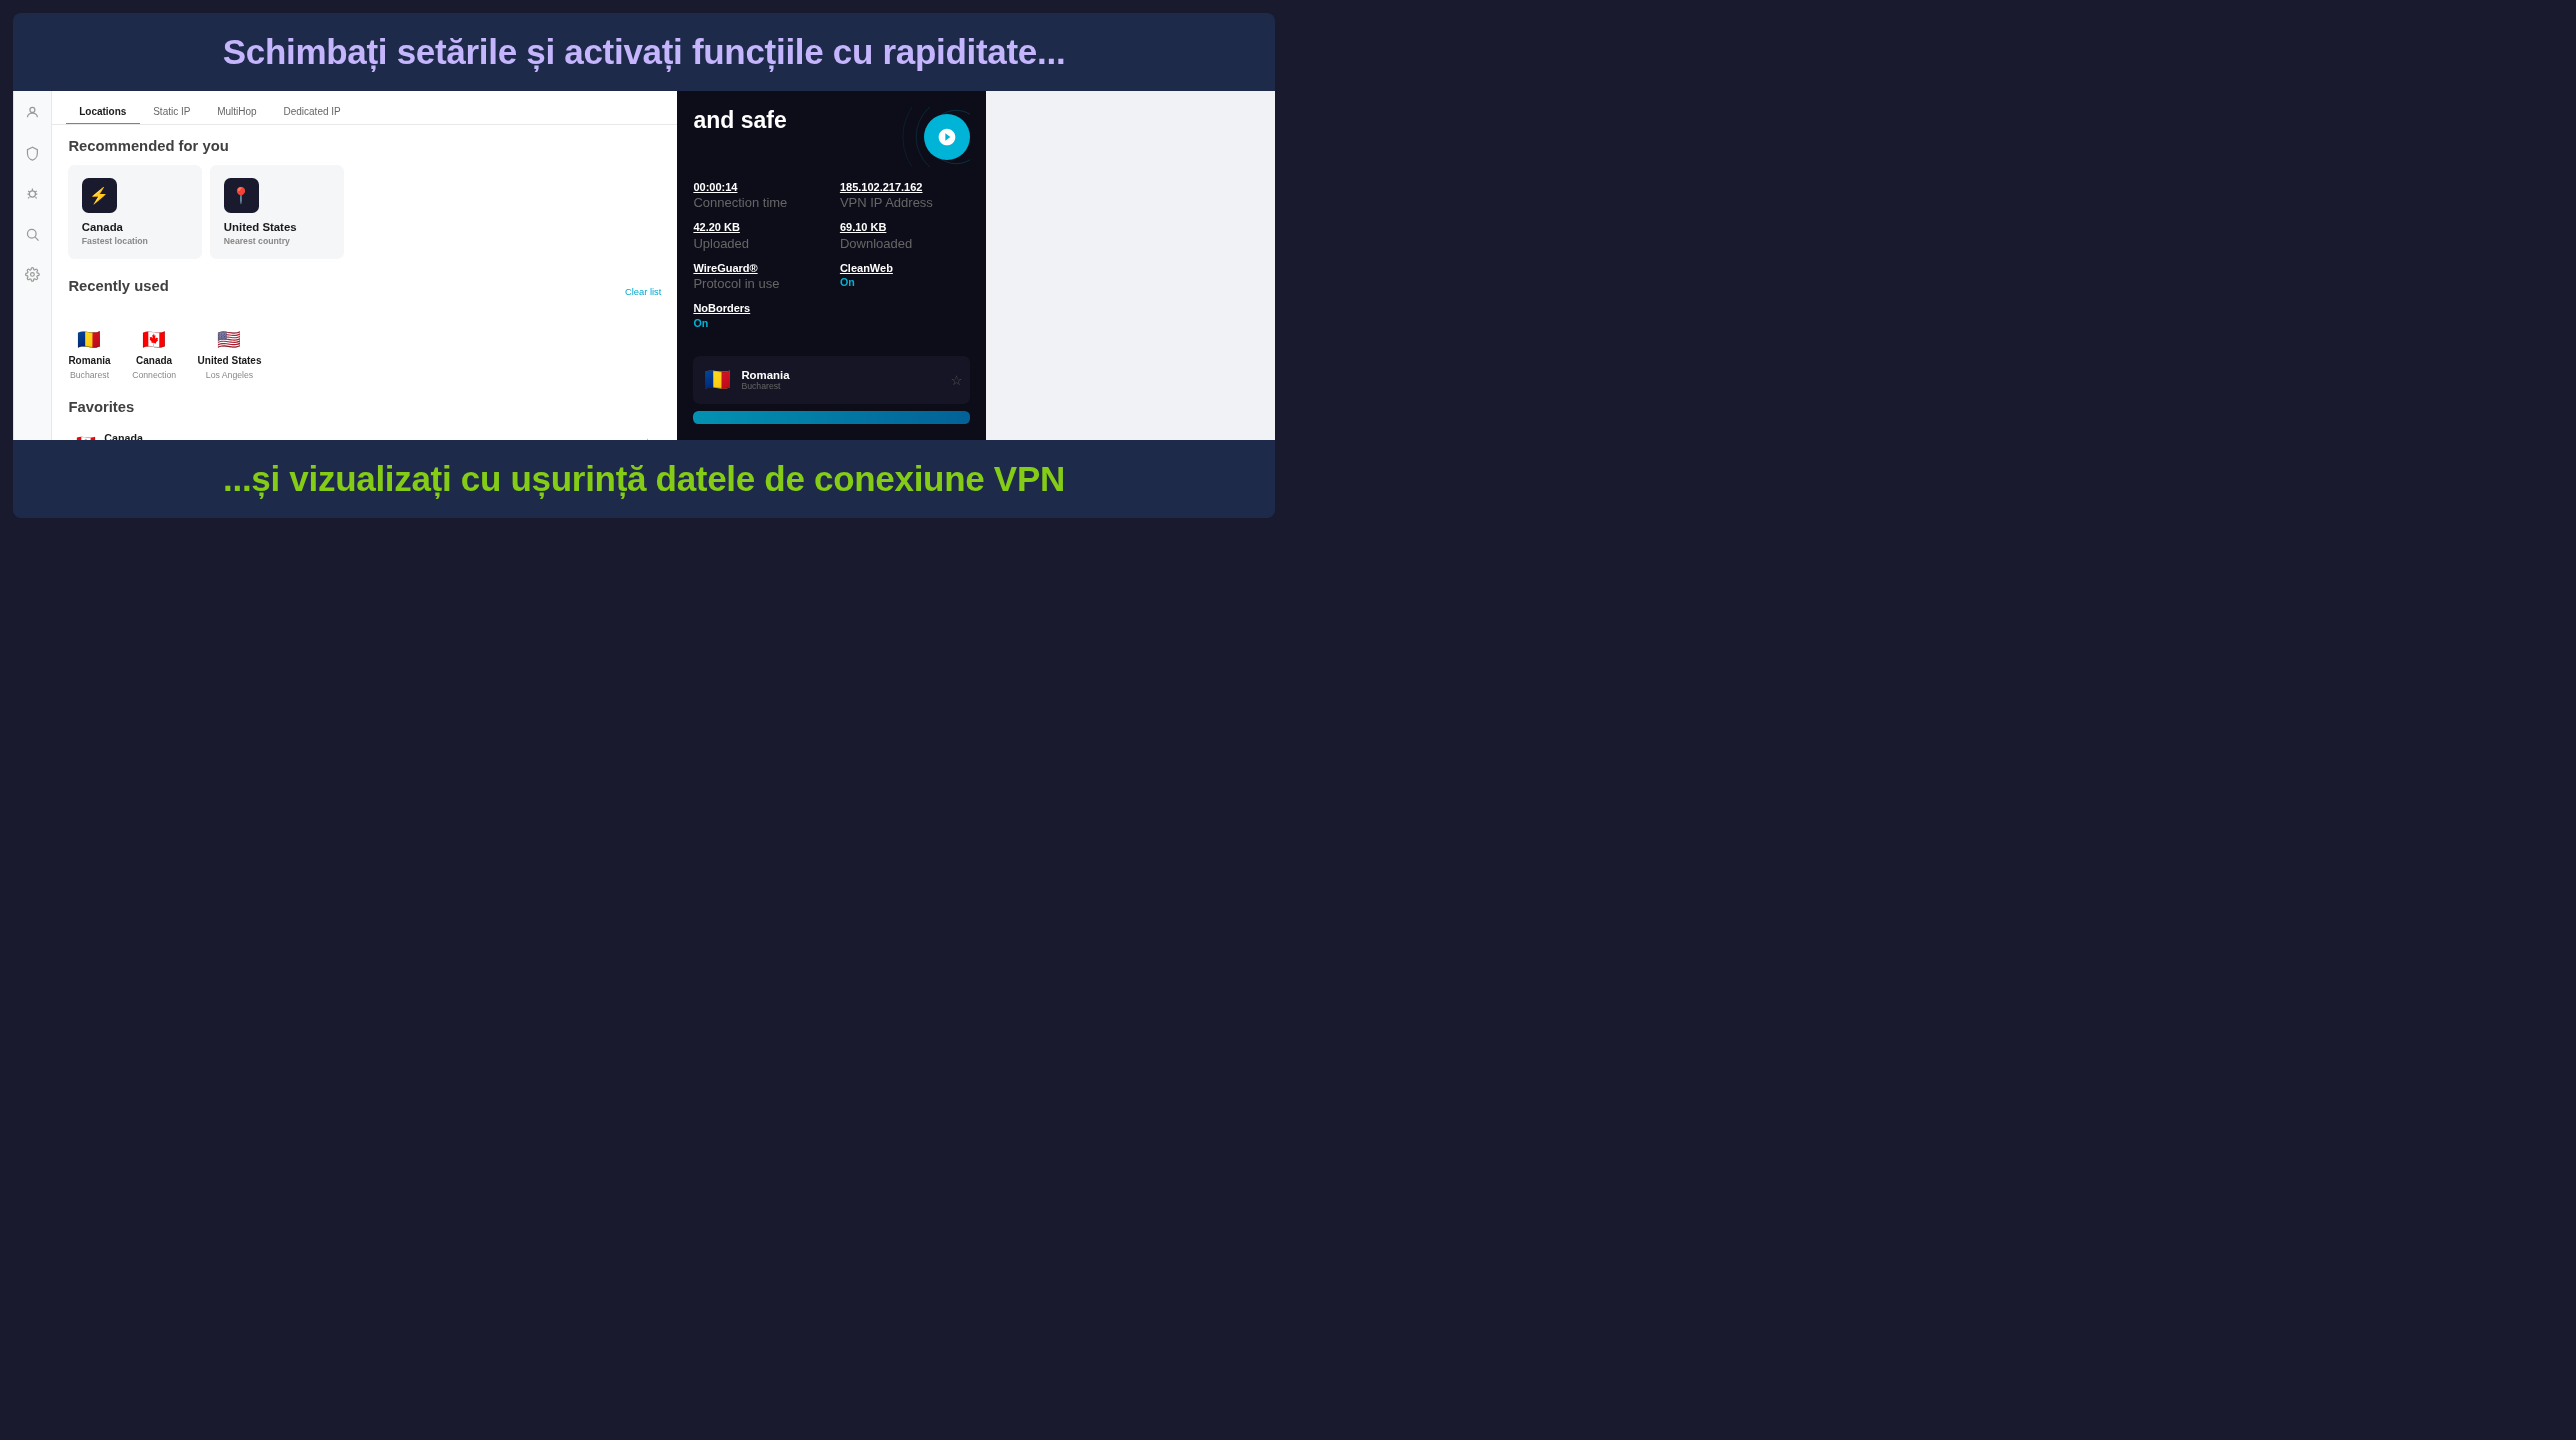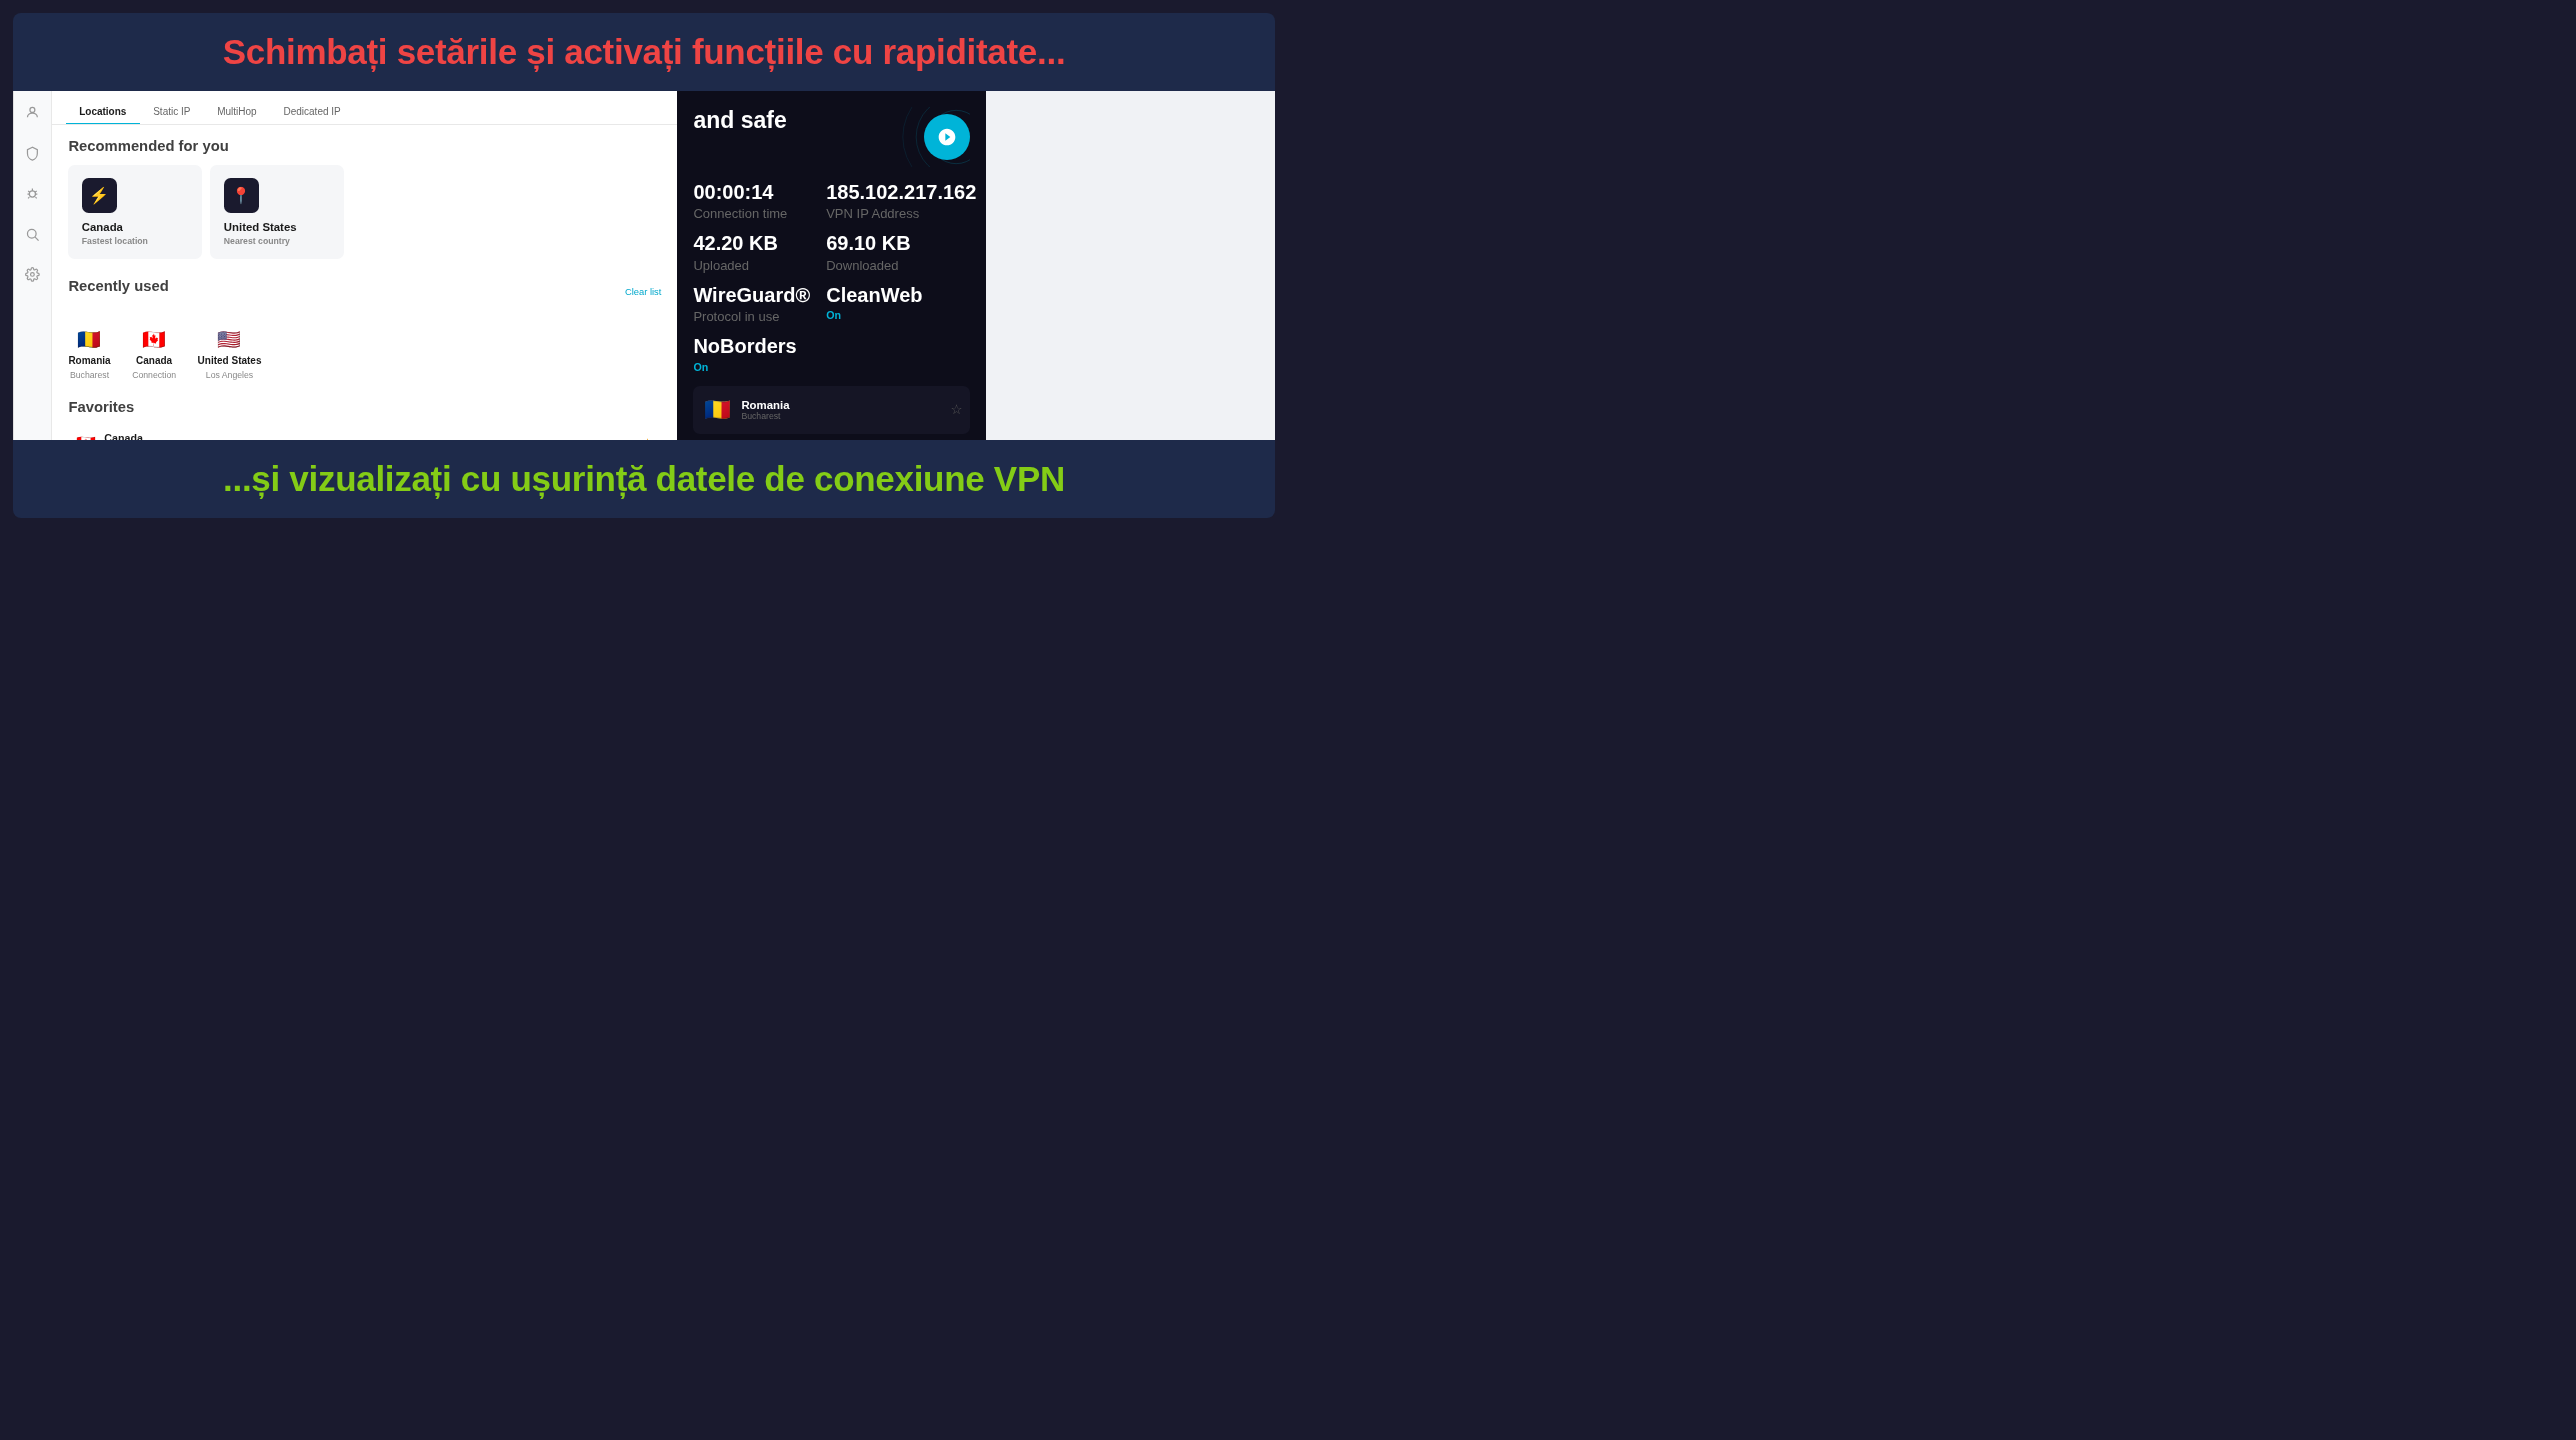--- a/index.html
+++ b/index.html
@@ -14,21 +14,21 @@
 
     .top-banner {
       background: #1e2a4a;
       padding: 19px 40px;
       text-align: center;
       border-radius: 8px 8px 0 0;
       margin: 13.4px 13.4px 0 13.4px;
     }
 
     .top-banner-text {
-      color: #ef4444;
+      color: #c4b5fd;
       font-size: 35px;
       font-weight: 800;
       letter-spacing: -0.3px;
     }
 
     .main-content {
       display: flex;
       margin: 0 13.4px;
       background: #f0f2f5;
       height: 349px;
@@ -260,24 +260,25 @@
     .stats-grid {
       display: grid;
       grid-template-columns: 1fr 1fr;
       gap: 10.7px 16px;
       margin-bottom: 13.4px;
     }
 
     .stat-item {}
 
     .stat-value {
-      font-size: 20px;
+      font-size: 11px;
       font-weight: 700;
       color: #ffffff;
       margin-bottom: 2.7px;
+      text-decoration: underline;
     }
 
     .stat-label {
       font-size: 13px;
       color: #666;
     }
 
     .stat-on {
       color: #00b4d8;
       font-size: 10.7px;

